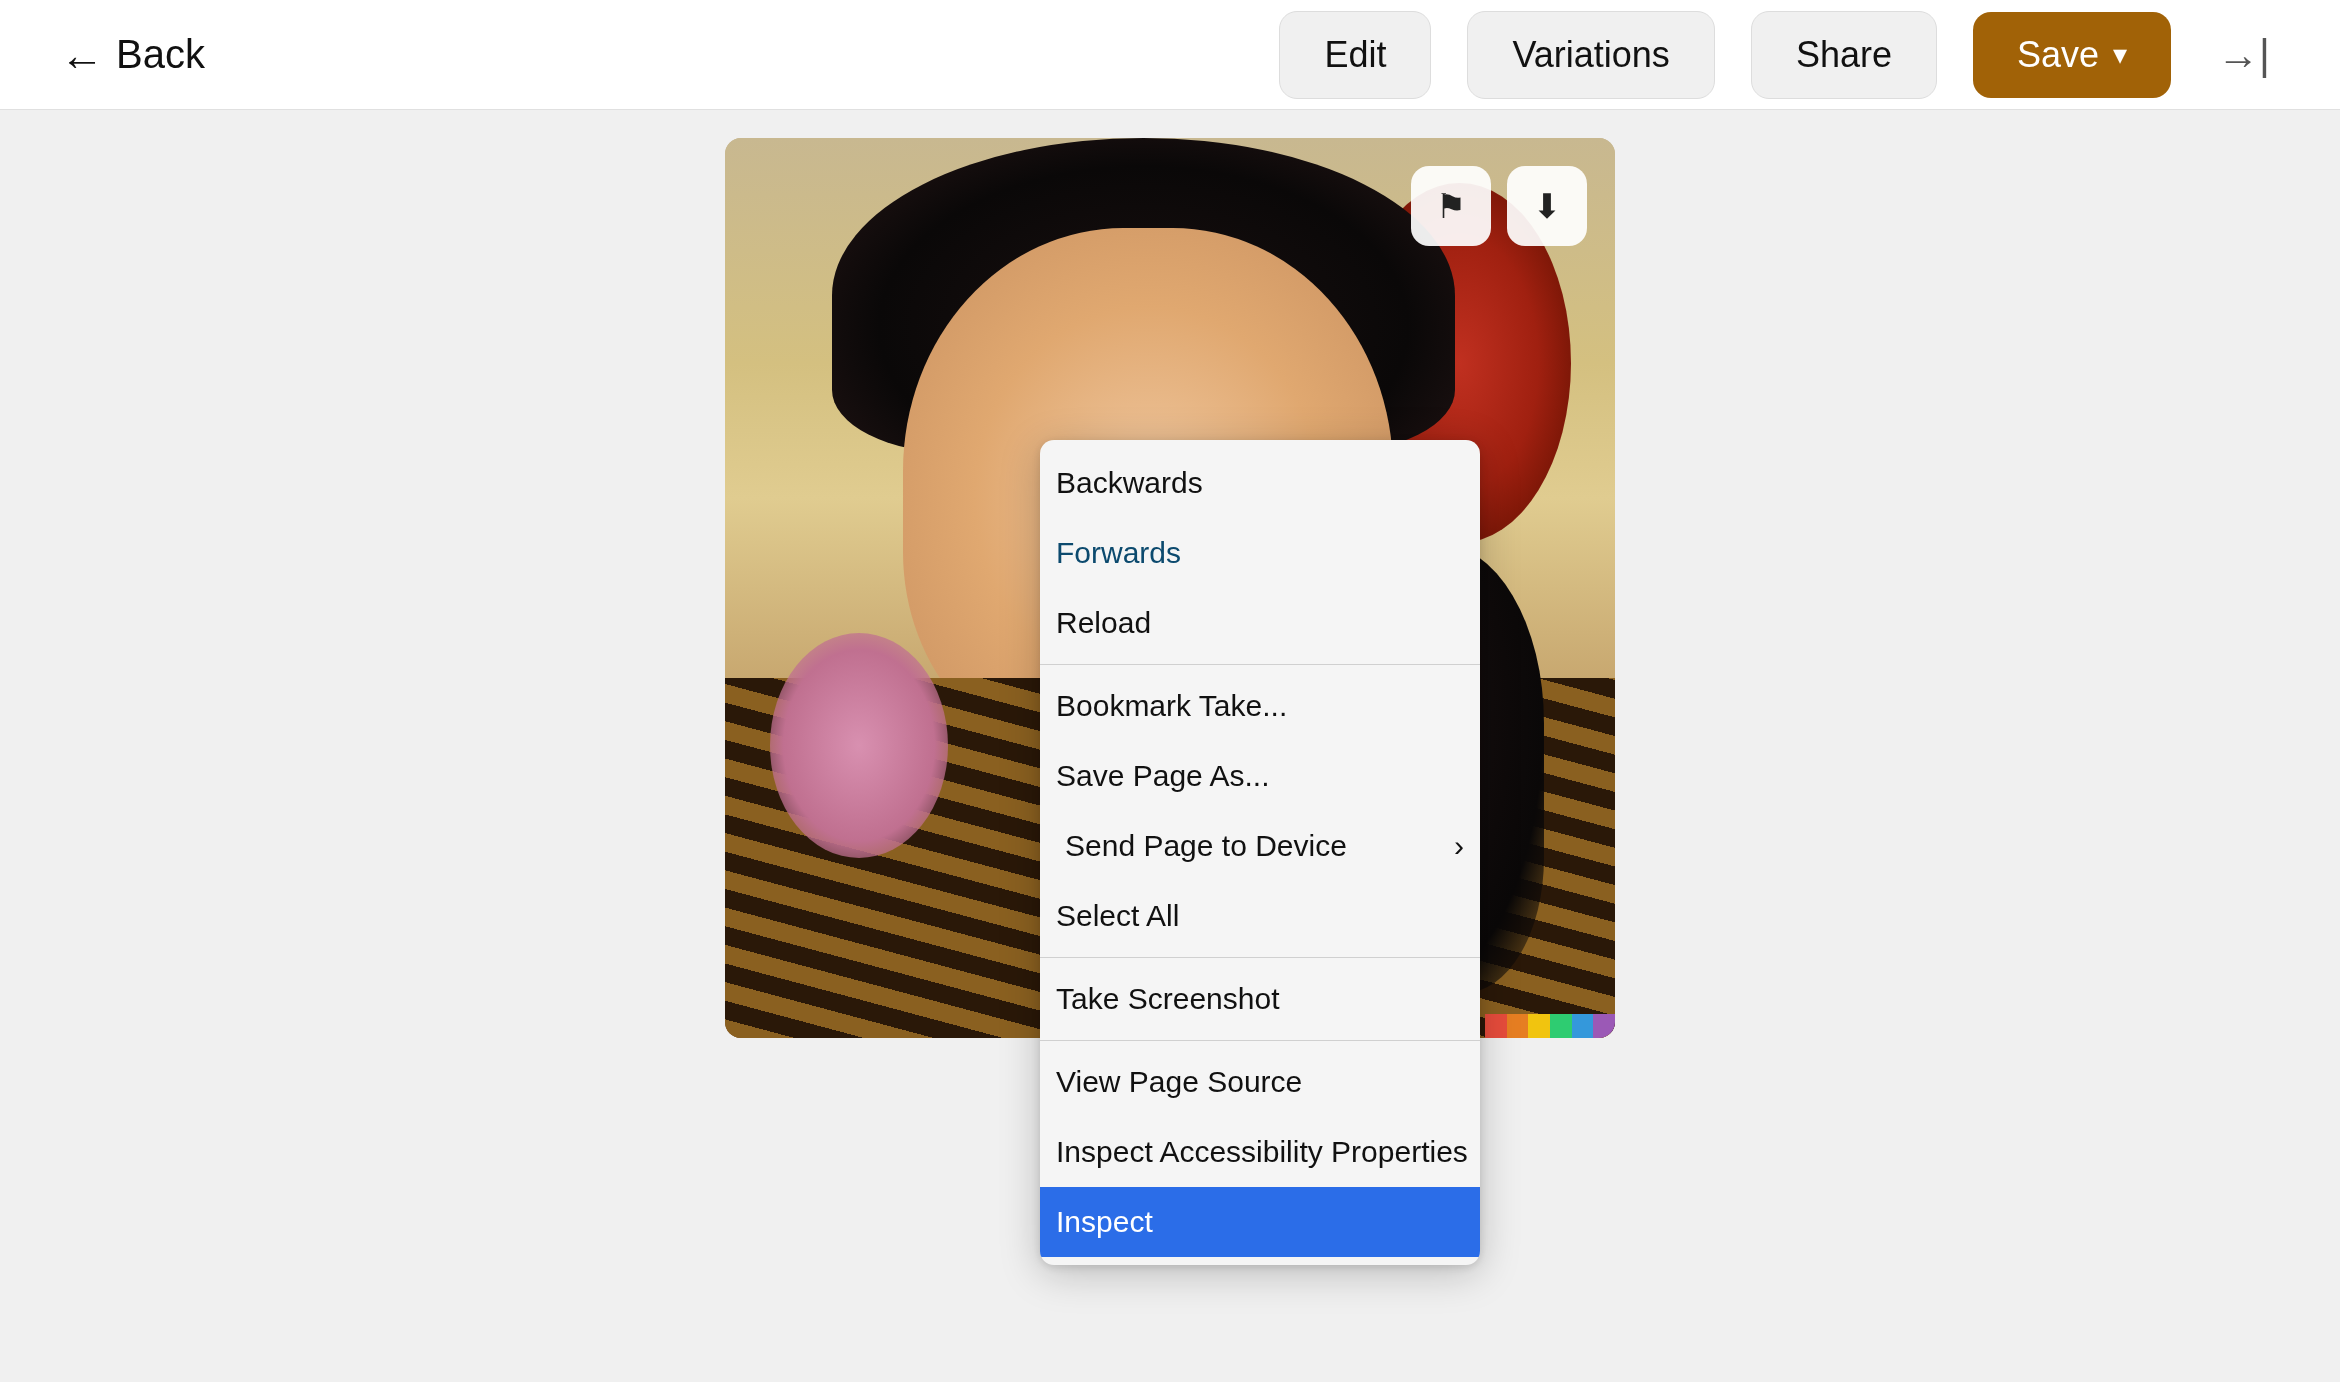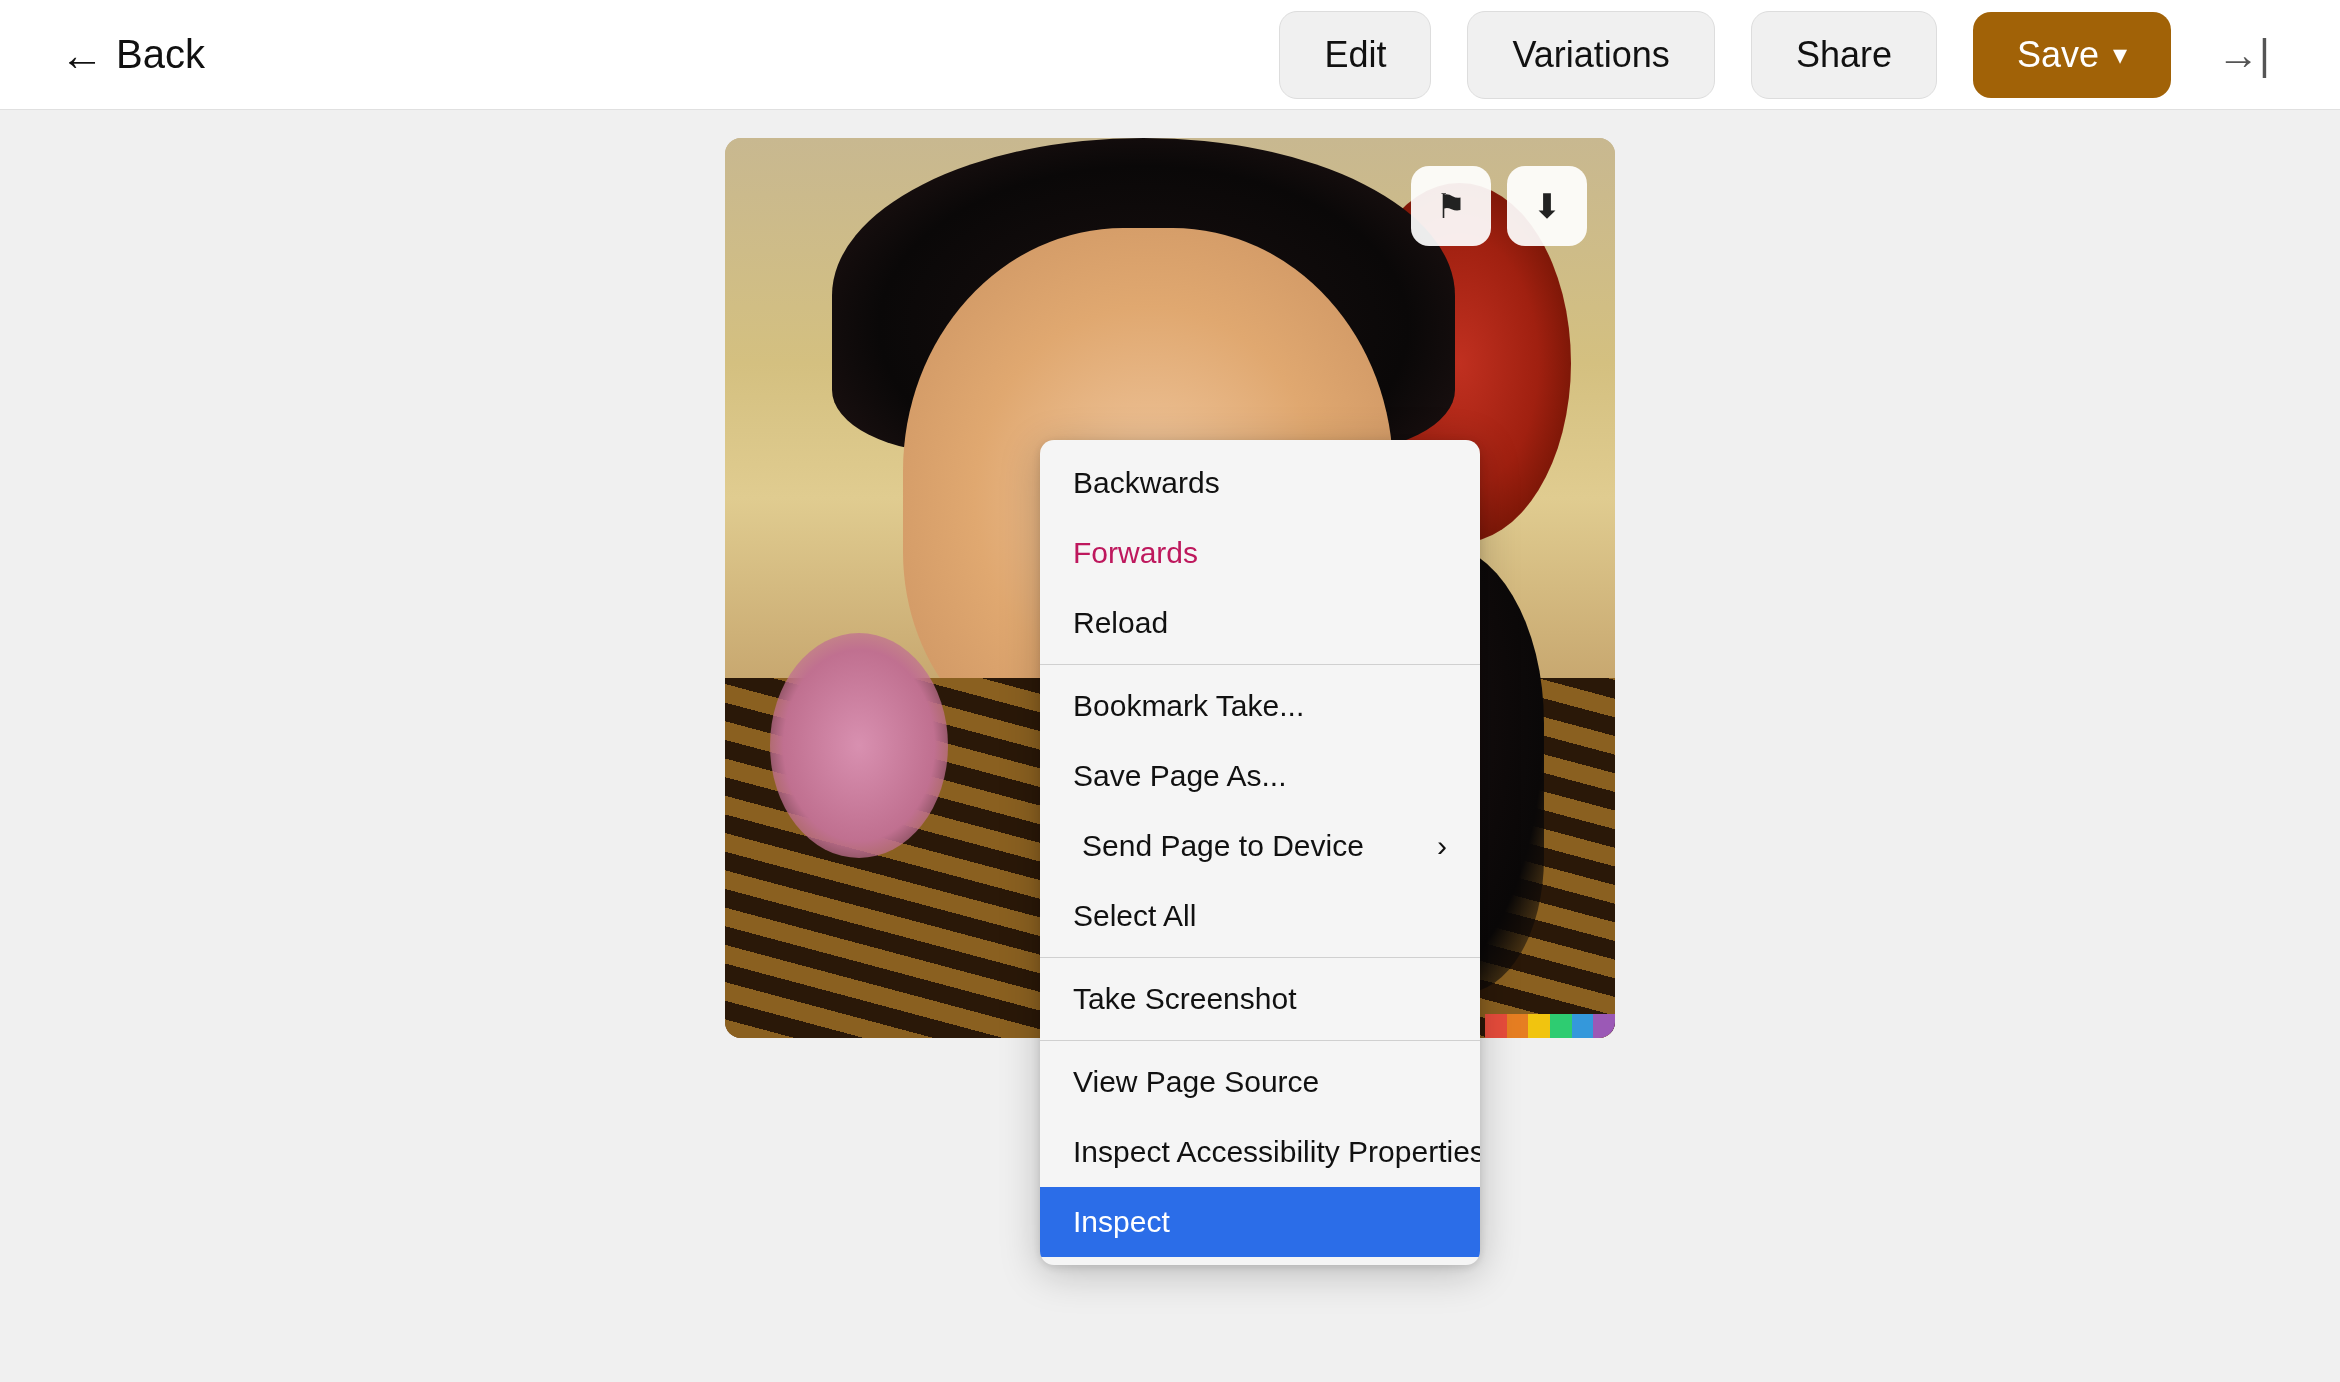--- a/index.html
+++ b/index.html
@@ -233,29 +233,29 @@
       width: 440px;
       background: #f5f5f5;
       border-radius: 14px;
       box-shadow: 0 8px 40px rgba(0,0,0,0.22), 0 2px 8px rgba(0,0,0,0.12);
       overflow: hidden;
       z-index: 100;
       padding: 8px 0;
     }
 
     .ctx-item {
-      padding: 18px 33px;
+      padding: 18px 16px;
       font-size: 30px;
       color: #111;
       cursor: pointer;
       white-space: nowrap;
     }
 
     .ctx-item.disabled {
-      color: #be185d;
+      color: #0c4a6e;
       cursor: default;
     }
 
     .ctx-item.highlighted {
       background: #2b6de8;
       color: #fff;
     }
 
     .ctx-item.has-arrow {
       display: flex;

